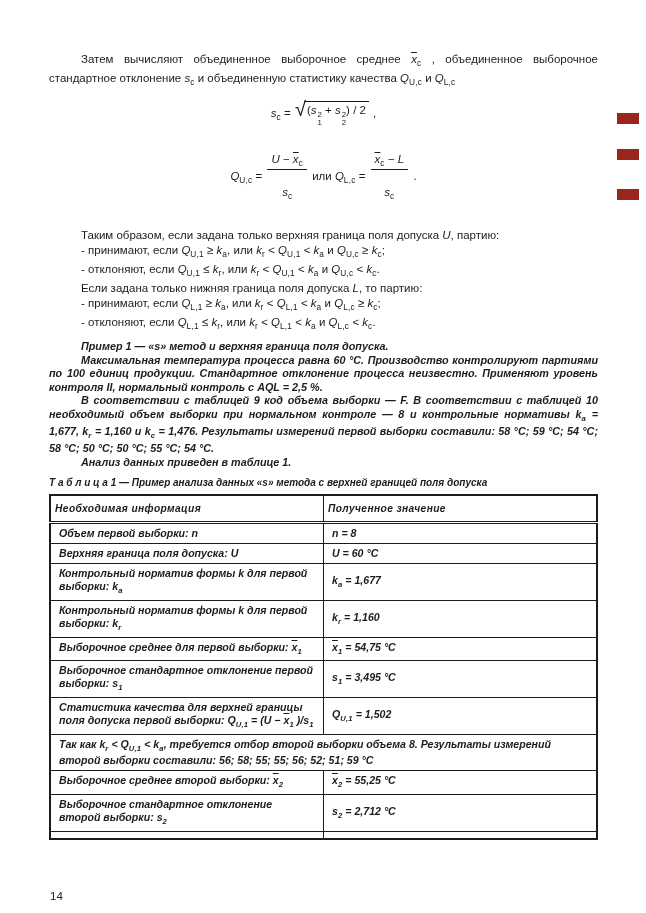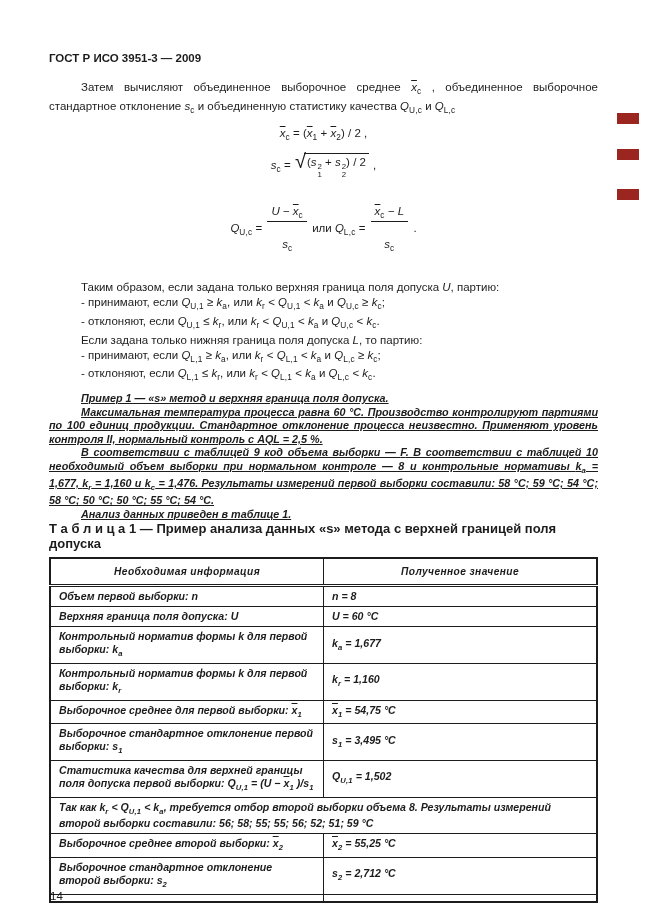--- a/index.html
+++ b/index.html
@@ -19,43 +19,41 @@
   .frac .fn{display:block;padding:0 4px 1px 4px;}
   .frac .fd{display:block;border-top:1px solid #1c1c1c;padding:16px 4px 0 4px;}
   .sqrt{display:inline-flex;align-items:flex-start;vertical-align:middle;margin:0 1px;}
   .sqrt .rad{font-size:1.75em;font-style:normal;font-weight:inherit;line-height:0.85;margin-right:-2px;}
   .sqrt .rbody{border-top:1.3px solid #1c1c1c;padding:2px 3px 0 3px;display:inline-block;}
   .ss{display:inline-flex;flex-direction:column;font-size:0.68em;line-height:0.95;
       vertical-align:-0.45em;text-align:left;font-style:normal;margin-left:1px;}
   .example{font-size:10.8px;line-height:13.5px;font-weight:bold;font-style:italic;
            text-align:justify;margin:0;}
   .example.first{margin-top:7px;}
-  .example.ind{text-indent:32px;text-decoration:underline;}
-  .caption{font-size:13px;font-weight:bold;margin:0 0 6px 0;}
+  .example.ind{text-indent:32px;}
+  .caption{font-size:10px;font-weight:bold;font-style:italic;margin:8px 0 6px 0;}
   table.data{width:100%;border-collapse:collapse;border:2px solid #1c1c1c;
              font-size:10.6px;table-layout:fixed;}
   table.data td,table.data th{border:1.4px solid #1c1c1c;font-weight:bold;font-style:italic;
              padding:3px 8px;line-height:13px;vertical-align:middle;text-align:left;}
-  table.data th{text-align:center;border-bottom:3px double #1c1c1c;padding:6px 4px;
+  table.data th{border-bottom:3px double #1c1c1c;padding:6px 4px;
              font-size:10.2px;letter-spacing:0.4px;}
   td.val{width:142px;}
   .pageno{position:absolute;left:50px;top:890px;font-size:11.5px;}
   .mark{position:absolute;width:22px;height:11px;left:617px;}
   .m1{top:113px}.m2{top:149px}.m3{top:189px}
 </style>
 </head>
 <body>
 
 <div class="page">
 
-  <div class="doc-header">ГОСТ Р ИСО 3951-3 — 2009</div>
 
   <p class="body ind"><span class="">Затем вычисляют объединенное выборочное среднее </span><span class="v ovl">x</span><span class="sb">c</span><span class=""> , объединенное выборочное стандартное отклонение </span><span class="v">s</span><span class="sb">c</span><span class=""> и объединенную статистику качества </span><span class="v">Q</span><span class="sb">U,c</span><span class=""> и </span><span class="v">Q</span><span class="sb">L,c</span></p>
 
-  <div class="formula"><span class="v ovl">x</span><span class="sb">c</span><span class=""> = (</span><span class="v ovl">x</span><span class="sb">1</span><span class=""> + </span><span class="v ovl">x</span><span class="sb">2</span><span class="">) / 2 ,</span></div>
   <div class="formula tall"><span class="v">s</span><span class="sb">c</span><span class=""> = </span><span class="sqrt">
         <span class="rad">√</span>
         <span class="rbody"><span class="">(</span><span class="v">s</span><span class="ss">
             <span>2</span>
             <span>1</span>
           </span><span class=""> + </span><span class="v">s</span><span class="ss">
             <span>2</span>
             <span>2</span>
           </span><span class="">) / 2</span></span>
       </span><span class=""> ,</span></div>

